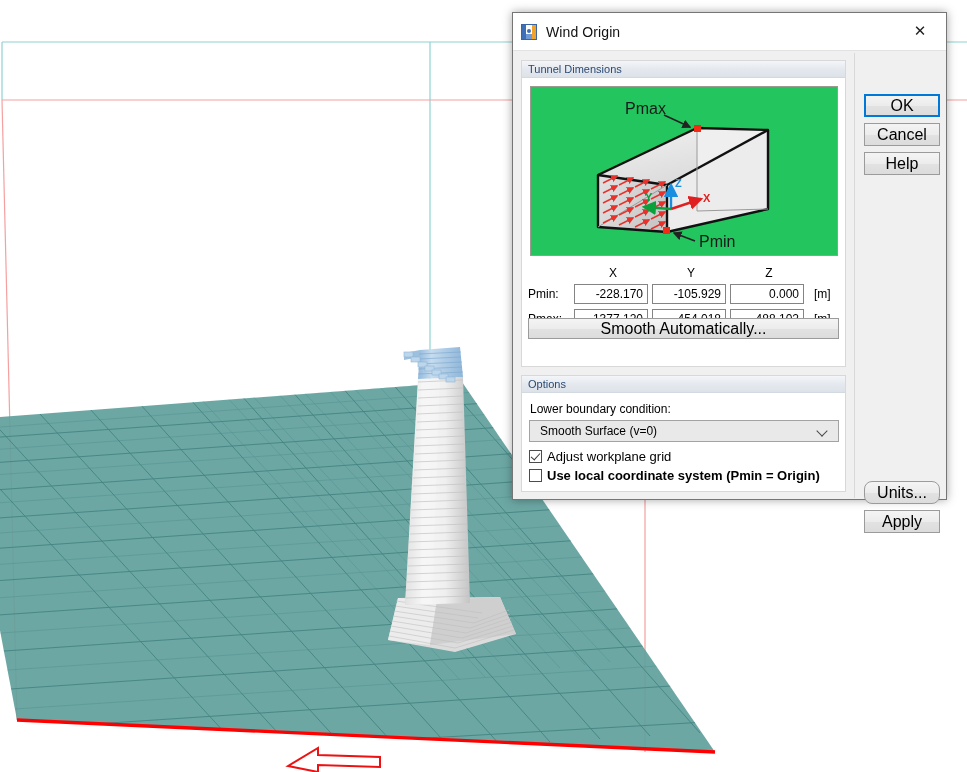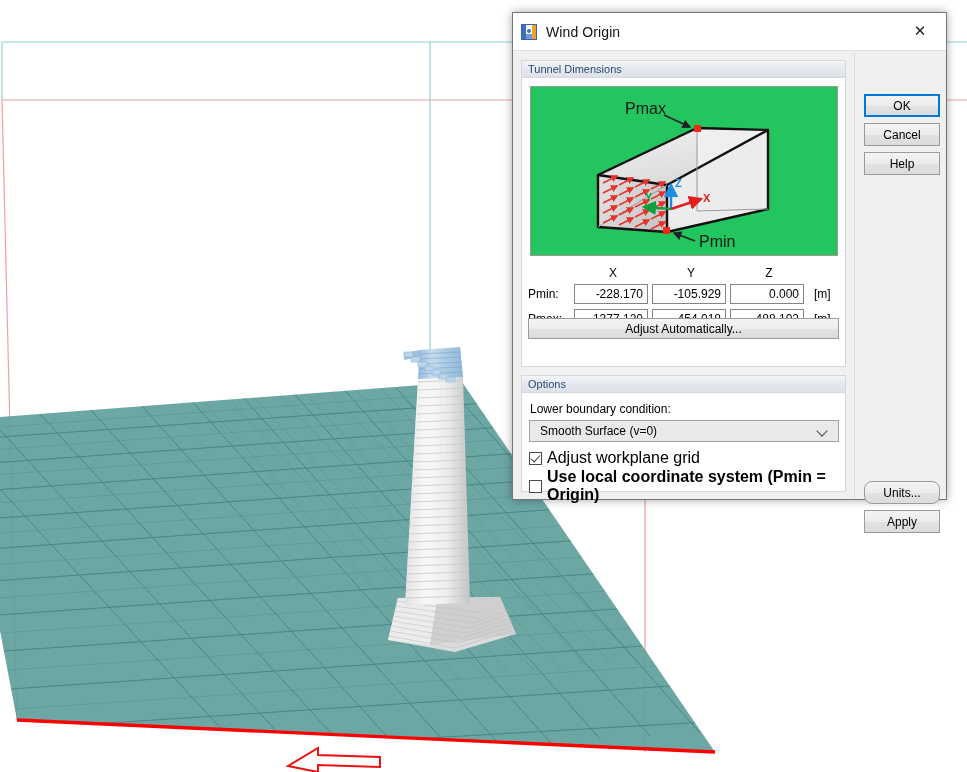--- a/index.html
+++ b/index.html
@@ -85,21 +85,21 @@
   .val-row .unit{width:26px;flex:none;padding-left:6px;font-size:12px;box-sizing:border-box;}
   input.num{
     width:74px;height:20px;box-sizing:border-box;
     border:1px solid #848484;background:#fff;
     text-align:right;padding:0 4px 0 2px;
     font-family:"Liberation Sans","DejaVu Sans",sans-serif;font-size:12px;color:#000;
   }
 
   .wbtn{
     background:linear-gradient(to bottom,#f4f4f4 0%,#ececec 50%,#e2e2e2 51%,#dcdcdc 100%);
-    border:1px solid #9b9b9b;color:#000;font-size:12px;
+    border:1px solid #9b9b9b;color:#000;font-size:16px;
     font-family:"Liberation Sans","DejaVu Sans",sans-serif;
     display:flex;align-items:center;justify-content:center;
     box-sizing:border-box;cursor:default;
   }
   #btn-adjust{position:absolute;left:6px;top:257px;width:311px;height:21px;}
 
   
   #lbc-label{position:absolute;left:8px;top:26px;font-size:12px;}
   #lbc-select{
     position:absolute;left:7px;top:44px;width:310px;height:22px;
@@ -108,21 +108,21 @@
     cursor:default;
   }
   #lbc-select .chev{
     margin-left:auto;width:10px;height:10px;position:relative;
   }
   #lbc-select .chev:before{
     content:"";position:absolute;left:0;top:1px;width:7px;height:7px;
     border-right:1.6px solid #4a4a4a;border-bottom:1.6px solid #4a4a4a;
     transform:rotate(45deg);
   }
-  .chk-row{position:absolute;left:7px;display:flex;align-items:center;font-size:16px;cursor:default;}
+  .chk-row{position:absolute;left:7px;display:flex;align-items:center;font-size:13px;cursor:default;}
   #chk-grid-row{top:73px;}
   #chk-local-row{top:92px;font-weight:bold;}
   .cbox{
     width:13px;height:13px;border:1px solid #4c4c4c;background:#fff;
     margin-right:5px;position:relative;flex:none;box-sizing:border-box;
   }
   .cbox.on:after{
     content:"";position:absolute;left:3px;top:0px;width:4px;height:8px;
     border-right:1.7px solid #3a3a3a;border-bottom:1.7px solid #3a3a3a;
     transform:rotate(42deg);
@@ -436,21 +436,21 @@
 
         <div class="val-row">
           <span class="rl">Pmax:</span>
           <span class="cell"><input class="num" type="text" value="1377.120" style=""></span>
           <span class="cell"><input class="num" type="text" value="454.018" style=""></span>
           <span class="cell"><input class="num" type="text" value="488.102" style=""></span>
           <span class="unit">[m]</span>
         </div>
       </div>
 
-      <div class="wbtn" id="btn-adjust">Adjust Automatically...</div>
+      <div class="wbtn" id="btn-adjust">Smooth Automatically...</div>
     </div>
 
     <div class="group" id="grp-opts">
       <div class="gtitle">Options</div>
 
       <div id="lbc-label">Lower boundary condition:</div>
 
       <div id="lbc-select">
         <span>Smooth Surface (v=0)</span>
         <span class="chev"></span>

